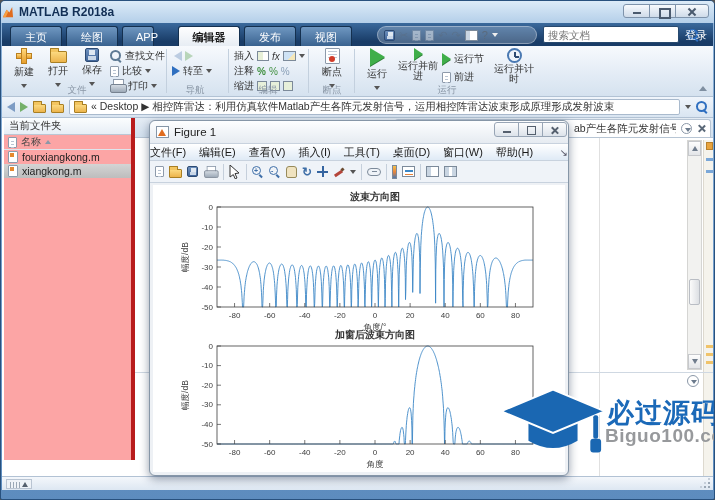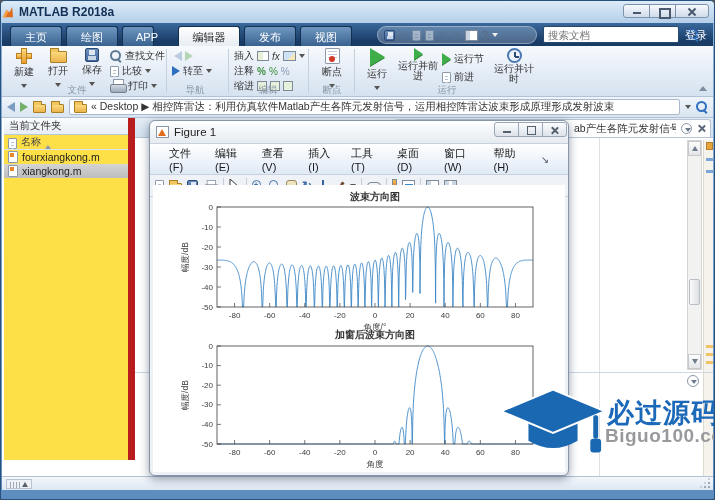--- a/index.html
+++ b/index.html
@@ -11,21 +11,21 @@
   .winbtns{position:absolute;right:5px;top:3px;display:flex}
   .wbtn{width:27px;height:14px;border:1px solid #7e93ab;background:linear-gradient(#f7fafd,#cfdbe9);border-radius:0;position:relative;margin-left:-1px}
   .wbtn:first-child{border-radius:3px 0 0 3px}.wbtn:last-child{border-radius:0 3px 3px 0;width:34px}
   .g-min::after{content:"";position:absolute;left:9px;bottom:3px;width:8px;height:2px;background:#4a5a6e}
   .g-max::after{content:"";position:absolute;left:9px;top:3px;width:8px;height:7px;border:2px solid #4a5a6e}
   .g-x::before,.g-x::after{content:"";position:absolute;left:15px;top:2px;width:2px;height:10px;background:#4a5a6e}
   .g-x::before{transform:rotate(45deg)}.g-x::after{transform:rotate(-45deg)}
   
   .tabstrip{position:absolute;left:1px;right:1px;top:22px;height:23px;background:linear-gradient(#3a699c,#193c67 80%)}
   .tab{position:absolute;bottom:0;height:20px;line-height:20px;padding:0 13px;color:#fff;font-size:11px;background:linear-gradient(#6f97c1,#39628f);border:1px solid #14304f;border-bottom:none;border-radius:3px 3px 0 0;text-align:center}
-  .tab.active{background:linear-gradient(#fefefe,#e7edf4);color:#1a1a1a;font-weight:normal}
+  .tab.active{background:linear-gradient(#fefefe,#e7edf4);color:#1a1a1a;font-weight:bold}
   .qpill{position:absolute;left:375px;top:3px;width:160px;height:18px;border-radius:9px;background:rgba(235,243,250,.25);border:1px solid rgba(255,255,255,.35);display:flex;align-items:center;padding:0 6px;gap:4px}
   .searchbox{position:absolute;left:541px;top:3px;width:136px;height:17px;background:#fff;border:1px solid #27496e;border-radius:2px;display:flex;align-items:center}
   .searchbox input{flex:1;border:none;outline:none;font-size:10.5px;padding:0 4px;color:#444;background:transparent;font-family:"Liberation Sans",sans-serif}
   .login{position:absolute;right:6px;top:5px;color:#fff;font-size:11px}
   
   .ribbon{position:absolute;left:1px;right:1px;top:45px;height:51px;background:linear-gradient(#f7fafd,#e2ebf5 60%,#d5e2ef);border-bottom:1px solid #b2c2d4}
   .rsep{position:absolute;top:3px;bottom:3px;width:1px;background:#c3d0de}
   .rbig{position:absolute;top:2px;width:32px;text-align:center;font-size:10px;color:#333}
   .rbig .lab{display:block;margin-top:1px}
   .rsm{position:absolute;height:14px;font-size:10px;color:#333;display:flex;align-items:center;gap:3px;white-space:nowrap}
@@ -69,23 +69,23 @@
   .i-goto{width:0;height:0;border-top:5px solid transparent;border-bottom:5px solid transparent;border-left:8px solid #2f6fc0}
   .i-scissors,.i-undo,.i-redo,.i-help{font-size:11px;color:#5a6a7c;line-height:14px}
   .i-grid{width:12px;height:10px;border:1px solid #7c8a9a;background:linear-gradient(90deg,#e8f0d8 50%,#fff 50%)}
   .i-pic{width:13px;height:10px;border:1px solid #7c8a9a;background:linear-gradient(135deg,#cfe3f5 60%,#f5e7b8 60%)}
   .i-sq{width:10px;height:10px;border:1px solid #7c8a9a;background:#e7f0da}
   
   .addrbar{position:absolute;left:1px;right:1px;top:96px;height:21px;background:linear-gradient(#f0f5fb,#d9e5f1);border-bottom:1px solid #b2c2d4;display:flex;align-items:center;padding:0 5px;gap:5px}
   .addrfield{flex:1;height:16px;background:#fff;border:1px solid #a9bacd;border-radius:2px;display:flex;align-items:center;padding:0 4px;font-size:10.5px;color:#333;white-space:nowrap;overflow:hidden;gap:4px}
   
   .body-area{position:absolute;left:1px;right:1px;top:117px;bottom:23px;background:#fff}
-  .leftpanel{position:absolute;left:2px;top:0;bottom:16px;width:131px;border-right:7px solid #b91c1c;background:#fde047}
+  .leftpanel{position:absolute;left:2px;top:0;bottom:16px;width:131px;border-right:4px solid #b91c1c;background:#fca5a5}
   .phead{height:17px;background:linear-gradient(#fbfdfe,#e7eef6);border-bottom:1px solid #bac7d5;font-size:10.5px;color:#333;display:flex;align-items:center;padding:0 5px}
-  .colhead{height:15px;border-bottom:1px solid #dfe5ec;display:flex;align-items:flex-end;font-size:10px;color:#444;padding:0 4px;gap:4px}
+  .colhead{height:15px;border-bottom:1px solid #dfe5ec;display:flex;align-items:center;font-size:10px;color:#444;padding:0 4px;gap:4px}
   .sortup{width:0;height:0;border-left:3px solid transparent;border-right:3px solid transparent;border-bottom:4px solid #8b98a8}
   .frow{height:14px;display:flex;align-items:center;font-size:10.5px;color:#222;padding:0 4px;gap:4px;white-space:nowrap}
   .frow.sel{background:linear-gradient(#d4d4d4,#bdbdbd)}
   .i-mfile{width:10px;height:12px;background:#fff;border:1px solid #8d9aab;border-radius:1px;flex:none}
   .i-mfile::after{content:"";position:absolute;left:1px;top:1px;width:4px;height:4px;background:#e6882e}
   .detailhead{position:absolute;left:0;right:0;top:239px;height:15px;background:linear-gradient(#fafcfe,#e9eff6);border-top:1px solid #b9c6d4;border-bottom:1px solid #ccd6e0;font-size:10px;color:#333;display:flex;align-items:center;padding:0 5px}
   
   .editor{position:absolute;left:133px;right:0;top:0;bottom:0;background:#fff}
   .edtabbar{position:absolute;left:0;right:0;top:0;height:20px;background:linear-gradient(#e4ecf4,#d2e0ee);border-bottom:1px solid #b7c5d4}
   .edtab{position:absolute;left:260px;right:2px;top:1px;bottom:0;background:#fff;border:1px solid #b7c5d4;border-bottom:none;border-radius:3px 3px 0 0;font-size:10.5px;color:#333;display:flex;align-items:center}
@@ -116,21 +116,21 @@
   .figtitle{height:22px;background:linear-gradient(#fdfeff,#e6ebf1);display:flex;align-items:center;padding:0 6px;font-size:11.5px;color:#222;border-radius:6px 6px 0 0}
   .figico{width:13px;height:12px;background:#fff;border:1px solid #8696a7;position:relative;margin-right:5px}
   .figico::after{content:"";position:absolute;left:1px;bottom:1px;width:0;height:0;border-left:4px solid transparent;border-right:4px solid transparent;border-bottom:7px solid #e06c1f}
   .figbtns{position:absolute;left:345px;top:1px;display:flex}
   .fbtn{width:25px;height:15px;border:1px solid #98a5b5;background:linear-gradient(#fcfdfe,#dde3ea);position:relative;margin-left:-1px}
   .fbtn:first-child{border-radius:3px 0 0 3px}.fbtn:last-child{border-radius:0 3px 3px 0}
   .fg-min::after{content:"";position:absolute;left:8px;bottom:3px;width:8px;height:2px;background:#55606e}
   .fg-rest::after{content:"";position:absolute;left:8px;top:3px;width:7px;height:7px;border:1.5px solid #55606e}
   .fg-x::before,.fg-x::after{content:"";position:absolute;left:11px;top:2.5px;width:1.8px;height:9px;background:#55606e}
   .fg-x::before{transform:rotate(45deg)}.fg-x::after{transform:rotate(-45deg)}
-  .figmenu{height:32px;background:linear-gradient(#ffffff,#dfeaf6);border-top:1px solid #c8d2de;border-bottom:1px solid #c8d2de;display:flex;align-items:center;padding:0 19px;gap:13px;font-size:11px;color:#1a1a1a}
+  .figmenu{height:18px;background:linear-gradient(#ffffff,#dfeaf6);border-top:1px solid #c8d2de;border-bottom:1px solid #c8d2de;display:flex;align-items:center;padding:0 0;gap:13px;font-size:11px;color:#1a1a1a}
   .figmenu .pin{margin-left:auto;font-size:10px;color:#556}
   .figtools{height:22px;background:#eff3f8;border-bottom:1px solid #c8d2de;display:flex;align-items:center;padding:0 5px;gap:5px}
   .tsep{width:1px;height:16px;background:#c5cfdb}
   .i-pointer{width:12px;height:14px}
   .i-zoom{width:12px;height:12px}
   .i-zoom::before{content:"";position:absolute;left:0;top:0;width:7px;height:7px;border:1.5px solid #3f6fa8;border-radius:50%}
   .i-zoom::after{content:"";position:absolute;left:8px;top:8px;width:4px;height:1.8px;background:#3f6fa8;transform:rotate(45deg);transform-origin:0 0}
   .i-zoom .pm{position:absolute;left:2px;top:1.2px;font-size:7px;color:#3f6fa8;font-weight:bold;line-height:7px}
   .i-hand{width:11px;height:12px;background:#f0e3c0;border:1px solid #97startTime8a5a;border:1px solid #978a5a;border-radius:3px 3px 2px 2px}
   .i-rot{font-size:12px;color:#3f6fa8;line-height:12px;font-weight:bold}

